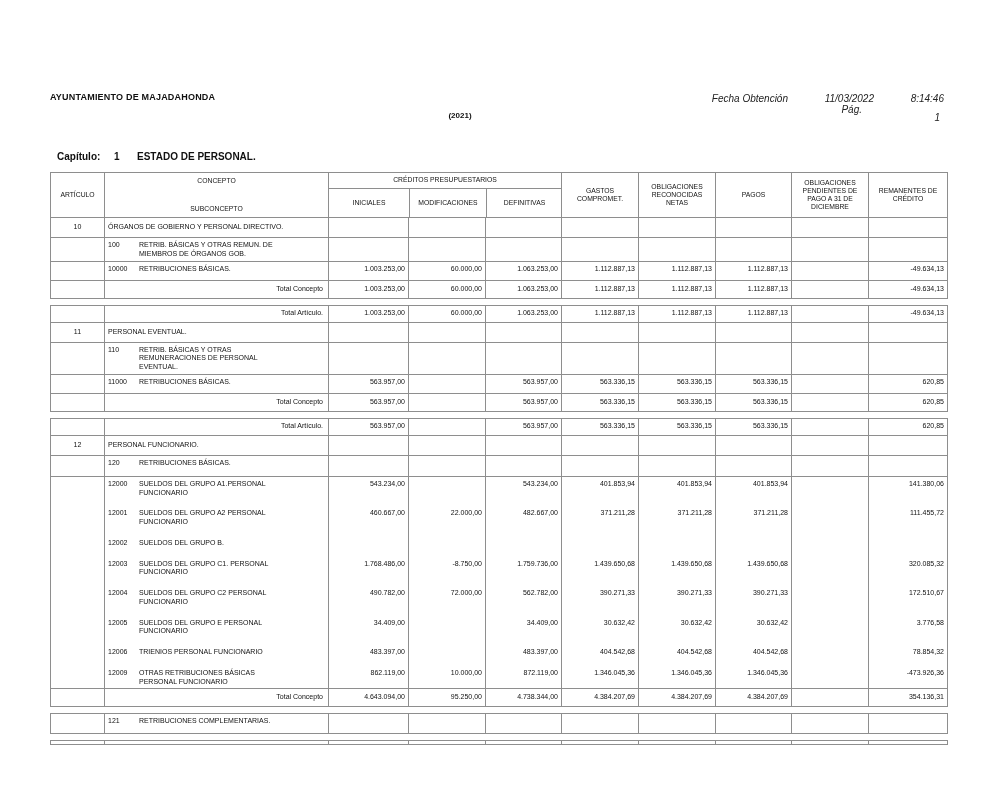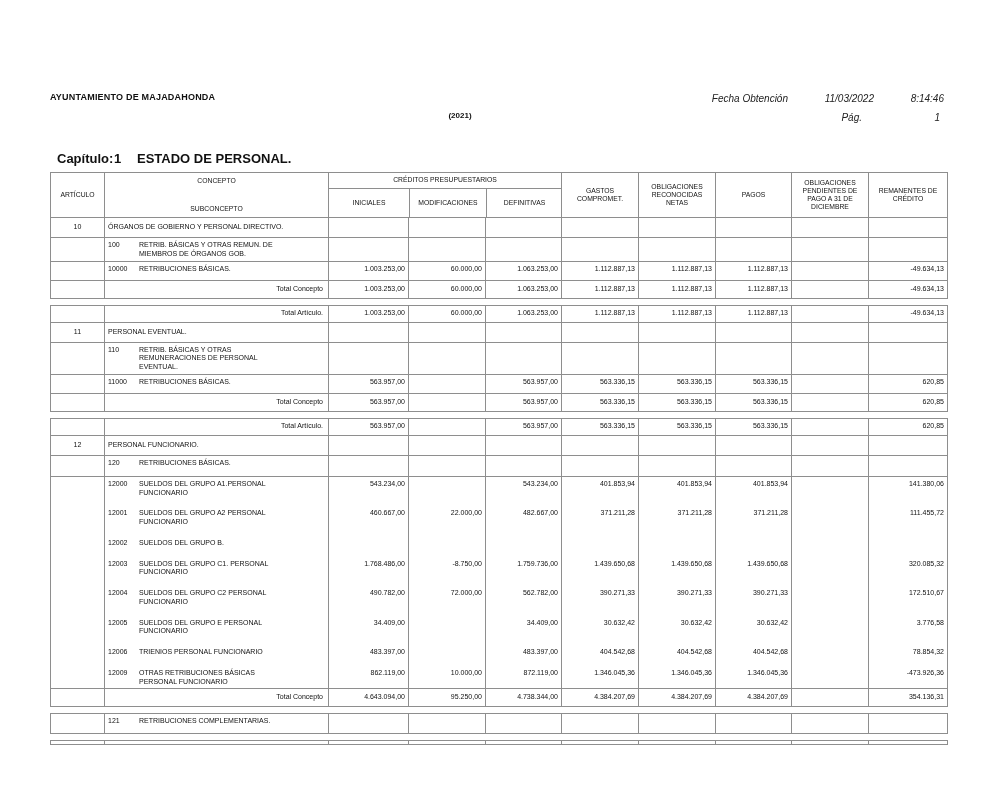--- a/index.html
+++ b/index.html
@@ -8,25 +8,25 @@
   .page {
     position: relative; width: 1000px; height: 792px; background: #fff;
     font-family: Liberation Sans, sans-serif; color: var(--ink); overflow: hidden;
   }
   .abs { position: absolute; }
   .org { left: 50px; top: 92px; font-size: 9px; font-weight: bold; letter-spacing: .2px; }
   .meta { font-size: 10px; font-style: italic; color: #222; }
   .fecha-label { right: 212px; top: 93px; }
   .fecha-date  { right: 126px; top: 93px; }
   .fecha-time  { right: 56px;  top: 93px; text-align: center; }
-  .pag-label   { right: 138px; top: 112px; }
+  .pag-label   { right: 138px; top: 104px; }
   .pag-value   { right: 60px;  top: 112px; }
   .year  { left: 0; top: 111px; width: 920px; text-align: center; font-size: 8px; font-weight: bold; }
   .title { left: 0; top: 128px; width: 986px; text-align: center; font-size: 8px; font-weight: bold; }
-  .cap { top: 151px; font-size: 13px; font-weight: bold; }
+  .cap { top: 151px; font-size: 10px; font-weight: bold; }
   .cap-label { left: 57px; }
   .cap-num   { left: 114px; }
   .cap-name  { left: 137px; }
 
   
   #table { position: absolute; left: 50px; top: 172px; width: 898px; font-size: 7px; line-height: 1.25; }
   .thead {
     display: grid; grid-template-columns: 54px 224px 233px 77px 77px 76px 77px 80px;
     height: 46px; border-top: 1px solid var(--bc); border-bottom: 1px solid var(--bc);
     font-size: 6.8px; line-height: 1.18; text-align: center;

